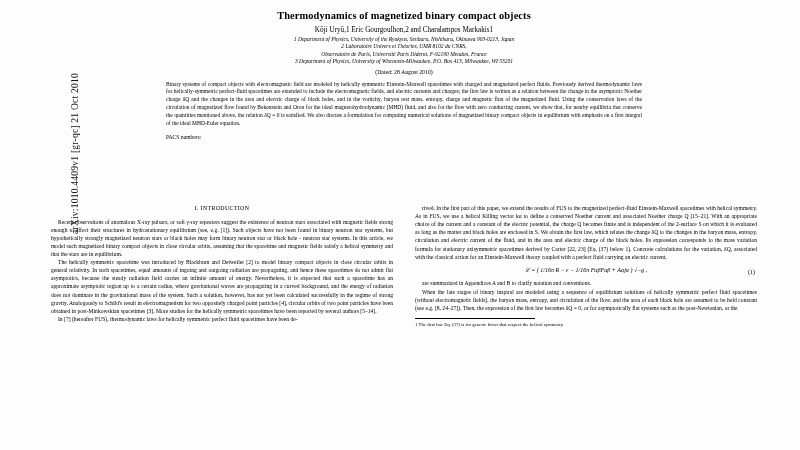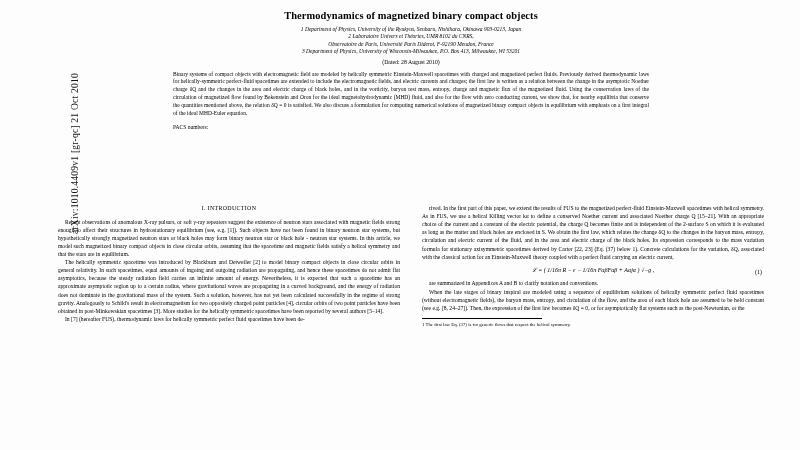--- a/index.html
+++ b/index.html
@@ -30,21 +30,21 @@
     transform-origin: center center;
     font-family: "Liberation Serif", serif;
     font-size: 9.6px;
     letter-spacing: 0.2px;
     color: #111;
     text-align: center;
     white-space: nowrap;
   }
   .paper {
     position: absolute;
-    left: 58px;
+    left: 51px;
     top: 6px;
     width: 706px;
     height: 440px;
   }
   .title {
     text-align: center;
     font-size: 10.4px;
     font-weight: bold;
     margin: 4px 0 5px 0;
     letter-spacing: 0.1px;
@@ -136,20 +136,21 @@
 <body>
 
 <div class="page">
 
   <div class="arxiv-stamp">arXiv:1010.4409v1  [gr-qc]  21 Oct 2010</div>
 
   <div class="paper">
 
     <div class="title">Thermodynamics of magnetized binary compact objects</div>
 
+    <div class="authors">Kōji Uryū,1 Eric Gourgoulhon,2 and Charalampos Markakis1</div>
 
     <div class="affil">1 Department of Physics, University of the Ryukyus, Senbaru, Nishihara, Okinawa 903-0213, Japan</div>
     <div class="affil">2 Laboratoire Univers et Théories, UMR 8102 du CNRS,</div>
     <div class="affil">Observatoire de Paris, Université Paris Diderot, F-92190 Meudon, France</div>
     <div class="affil">3 Department of Physics, University of Wisconsin-Milwaukee, P.O. Box 413, Milwaukee, WI 53201</div>
 
     <div class="date">(Dated: 28 August 2010)</div>
 
     <div class="abstract">Binary systems of compact objects with electromagnetic field are modeled by helically symmetric Einstein-Maxwell spacetimes with charged and magnetized perfect fluids. Previously derived thermodynamic laws for helically-symmetric perfect-fluid spacetimes are extended to include the electromagnetic fields, and electric currents and charges; the first law is written as a relation between the change in the asymptotic Noether charge δQ and the changes in the area and electric charge of black holes, and in the vorticity, baryon rest mass, entropy, charge and magnetic flux of the magnetized fluid. Using the conservation laws of the circulation of magnetized flow found by Bekenstein and Oron for the ideal magnetohydrodynamic (MHD) fluid, and also for the flow with zero conducting current, we show that, for nearby equilibria that conserve the quantities mentioned above, the relation δQ = 0 is satisfied. We also discuss a formulation for computing numerical solutions of magnetized binary compact objects in equilibrium with emphasis on a first integral of the ideal MHD-Euler equation.</div>
 

